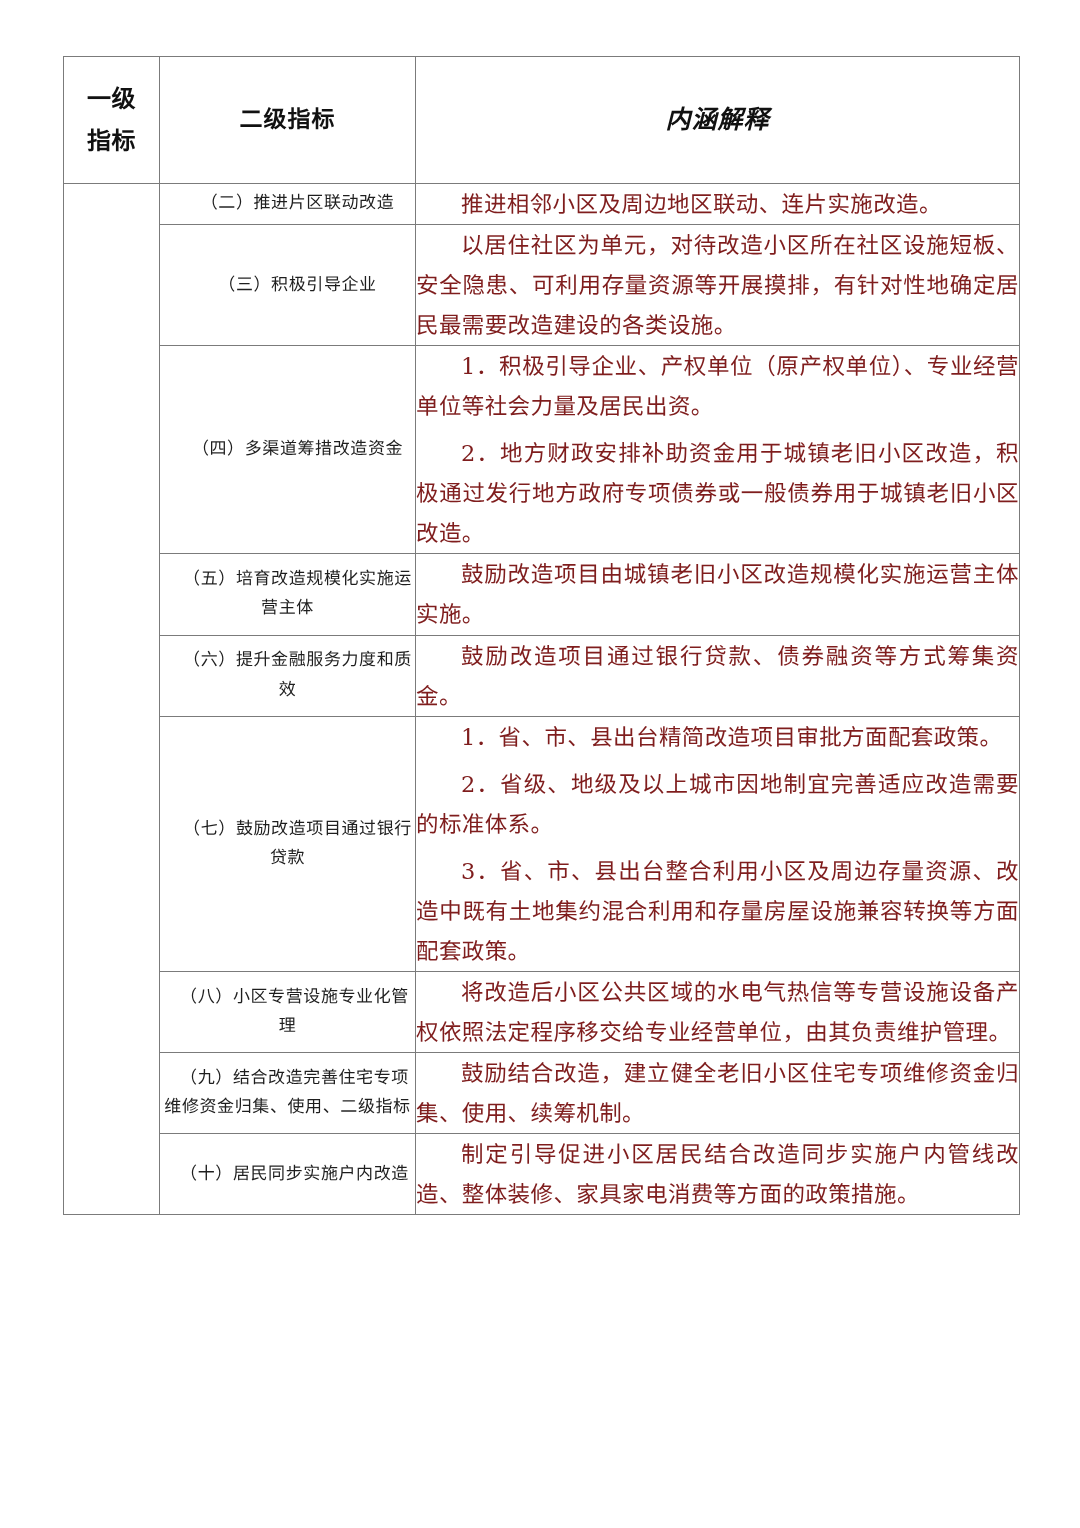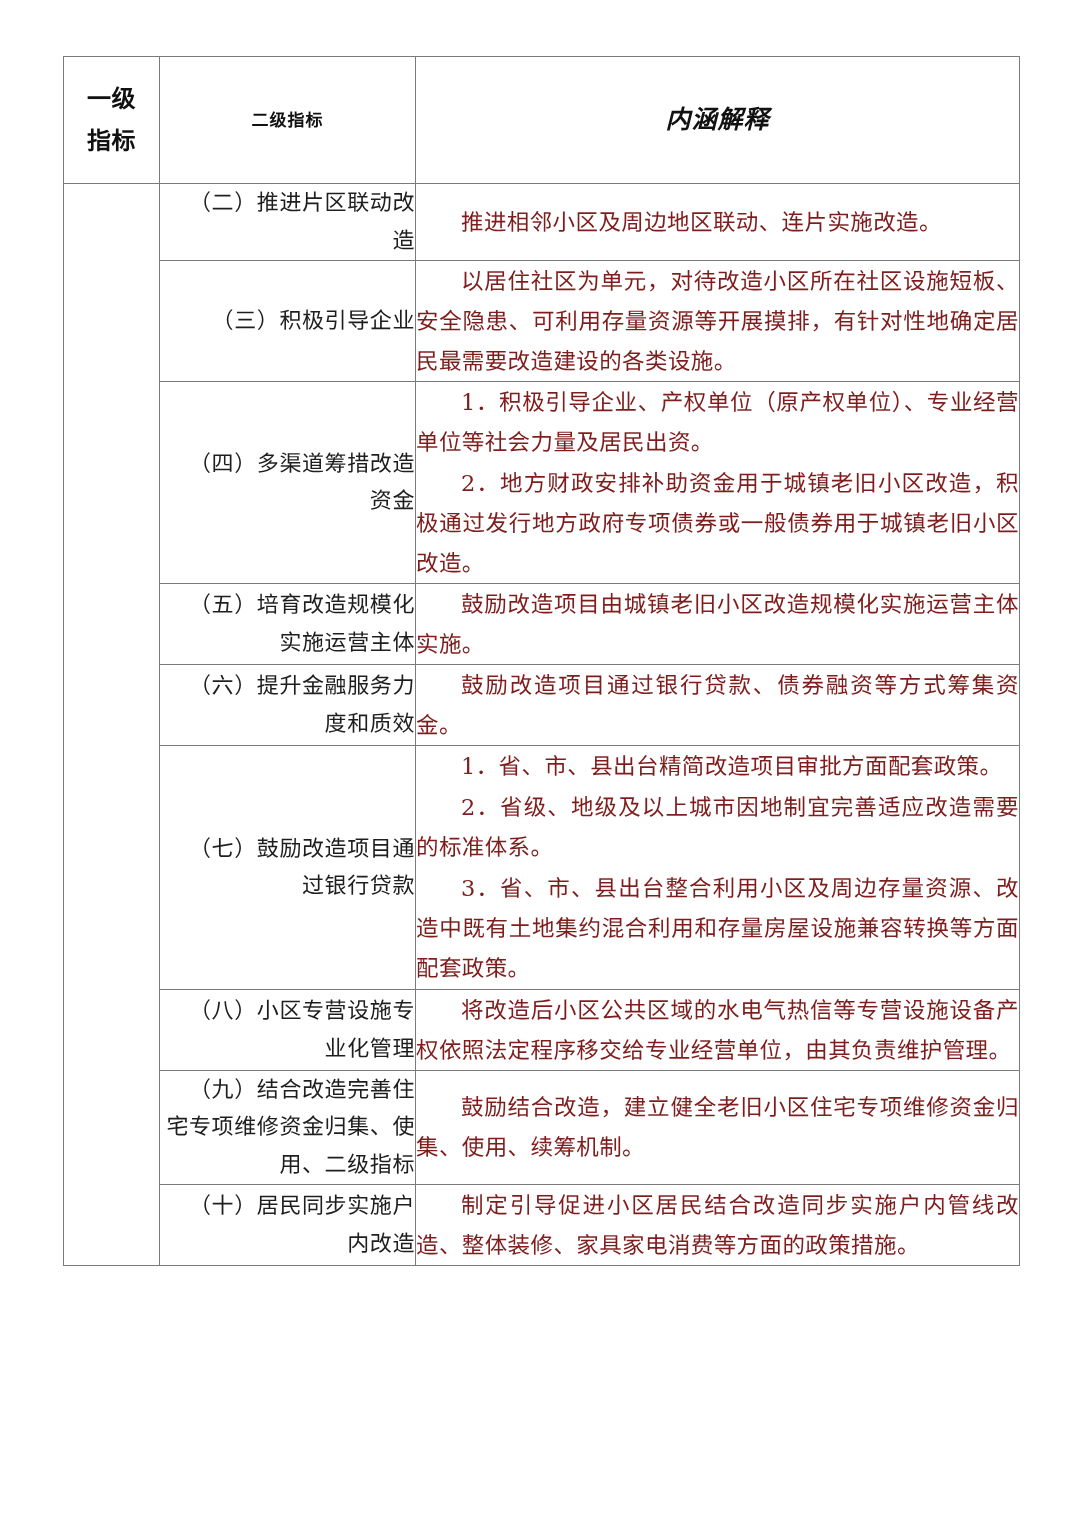--- a/index.html
+++ b/index.html
@@ -59,36 +59,36 @@
     color: #111111;
     height: 126px;
     line-height: 1.55;
   }
   .head-cell.primary {
     font-size: 24px;
     padding: 0 12px;
     letter-spacing: 0.5px;
     line-height: 1.75;
   }
-  .head-cell.secondary { font-size: 17px; }
+  .head-cell.secondary { font-size: 23px; }
   .head-cell.meaning   { font-size: 25px; font-style: italic; }
 
   
   .cell-primary-merged {
     background: #ffffff;
   }
 
   .cell-secondary {
-    font-family: Liberation Serif, serif;
-    font-size: 22px;
+    font-family: Liberation Mono, monospace;
+    font-size: 17px;
     line-height: 1.72;
     color: #1e1e1e;
     padding: 9px 6px 9px 10px;
     letter-spacing: 0.6px;
-    text-align: right;
+    text-align: center;
     vertical-align: middle;
   }
   .cell-secondary .lbl {
     display: block;
     text-indent: 20px;
   }
   .cell-secondary.tight .lbl { text-indent: 14px; }
 
   .cell-meaning {
     font-family: "DejaVu Serif", "Liberation Serif", serif;
@@ -98,21 +98,21 @@
     padding: 9px 12px 9px 12px;
     letter-spacing: 0.4px;
     text-align: justify;
     text-justify: inter-ideograph;
     vertical-align: middle;
   }
   .cell-meaning p {
     margin: 0;
     text-indent: 2em;
   }
-  .cell-meaning p + p { margin-top: 1px; }
+  .cell-meaning p + p { margin-top: 7px; }
 </style>
 </head>
 <body>
 
 <div class="page">
 
   <table class="indicator-table">
     <colgroup>
       <col class="col-primary">
       <col class="col-secondary">

